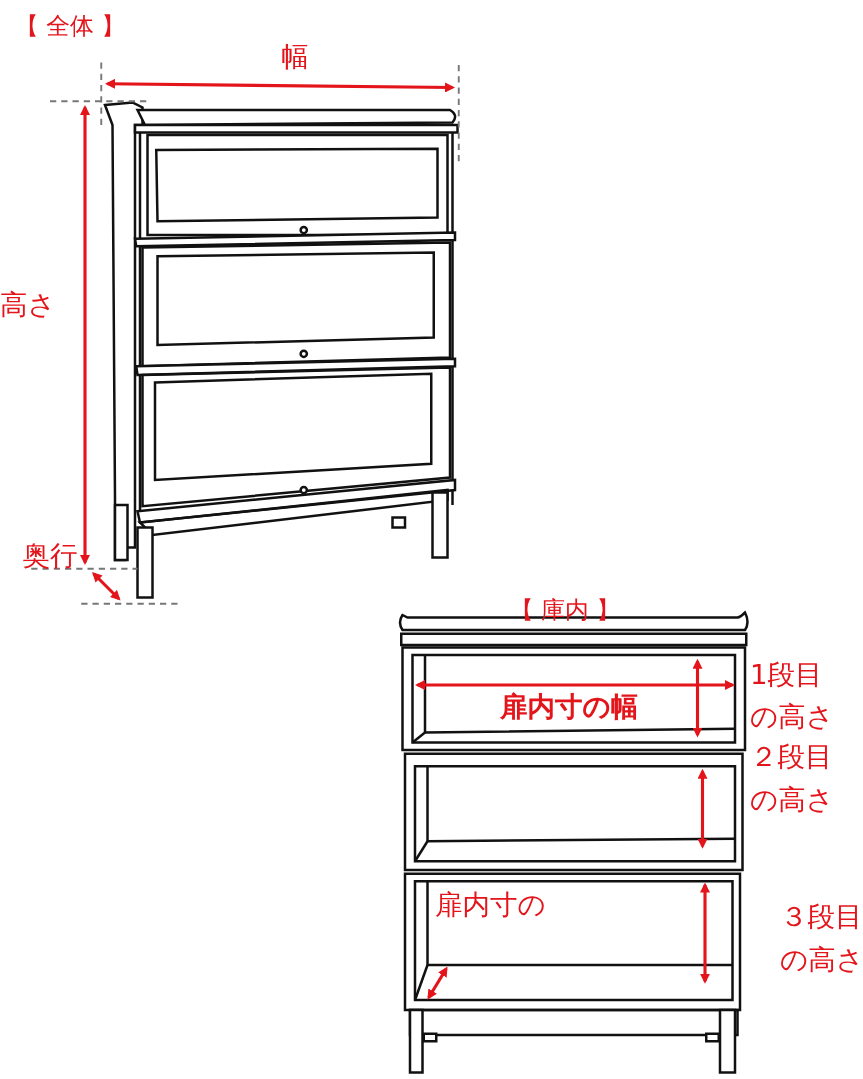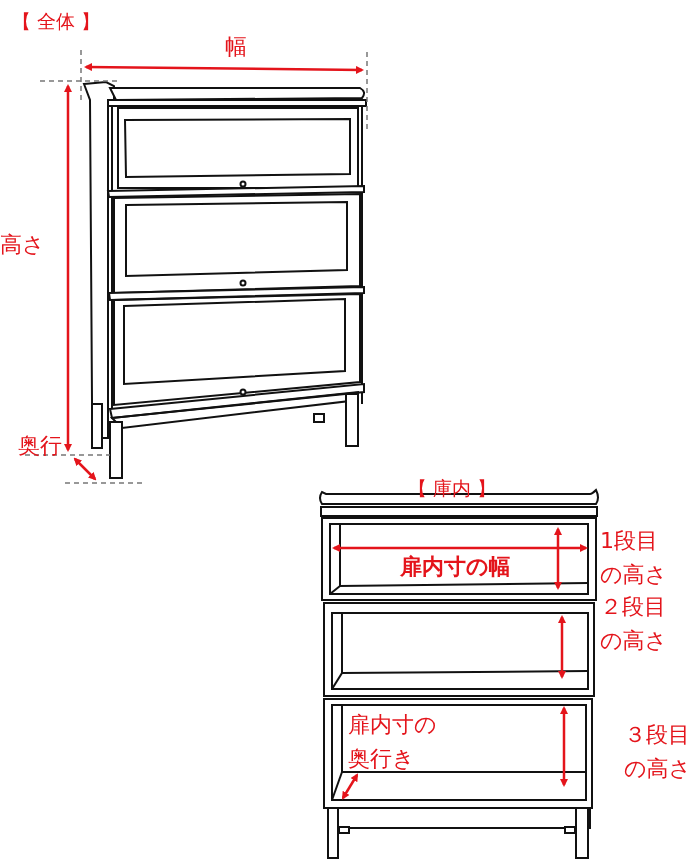--- a/index.html
+++ b/index.html
@@ -116,16 +116,15 @@
   <div>の高さ</div>
 </div>
 <div class="lbl dim ml" style="left:600px;top:590px;">
   <div>２段目</div>
   <div>の高さ</div>
 </div>
 <div class="lbl dim ml" style="left:624px;top:718px;">
   <div>３段目</div>
   <div>の高さ</div>
 </div>
-<div class="lbl dim ml" style="left:348px;top:708px;text-align:left;">
+<div class="lbl dim ml" style="left:348px;top:708px;text-align:center;">
   <div>扉内寸の</div>
-  <div>奥行き</div>
 </div>
 
 </body></html>

